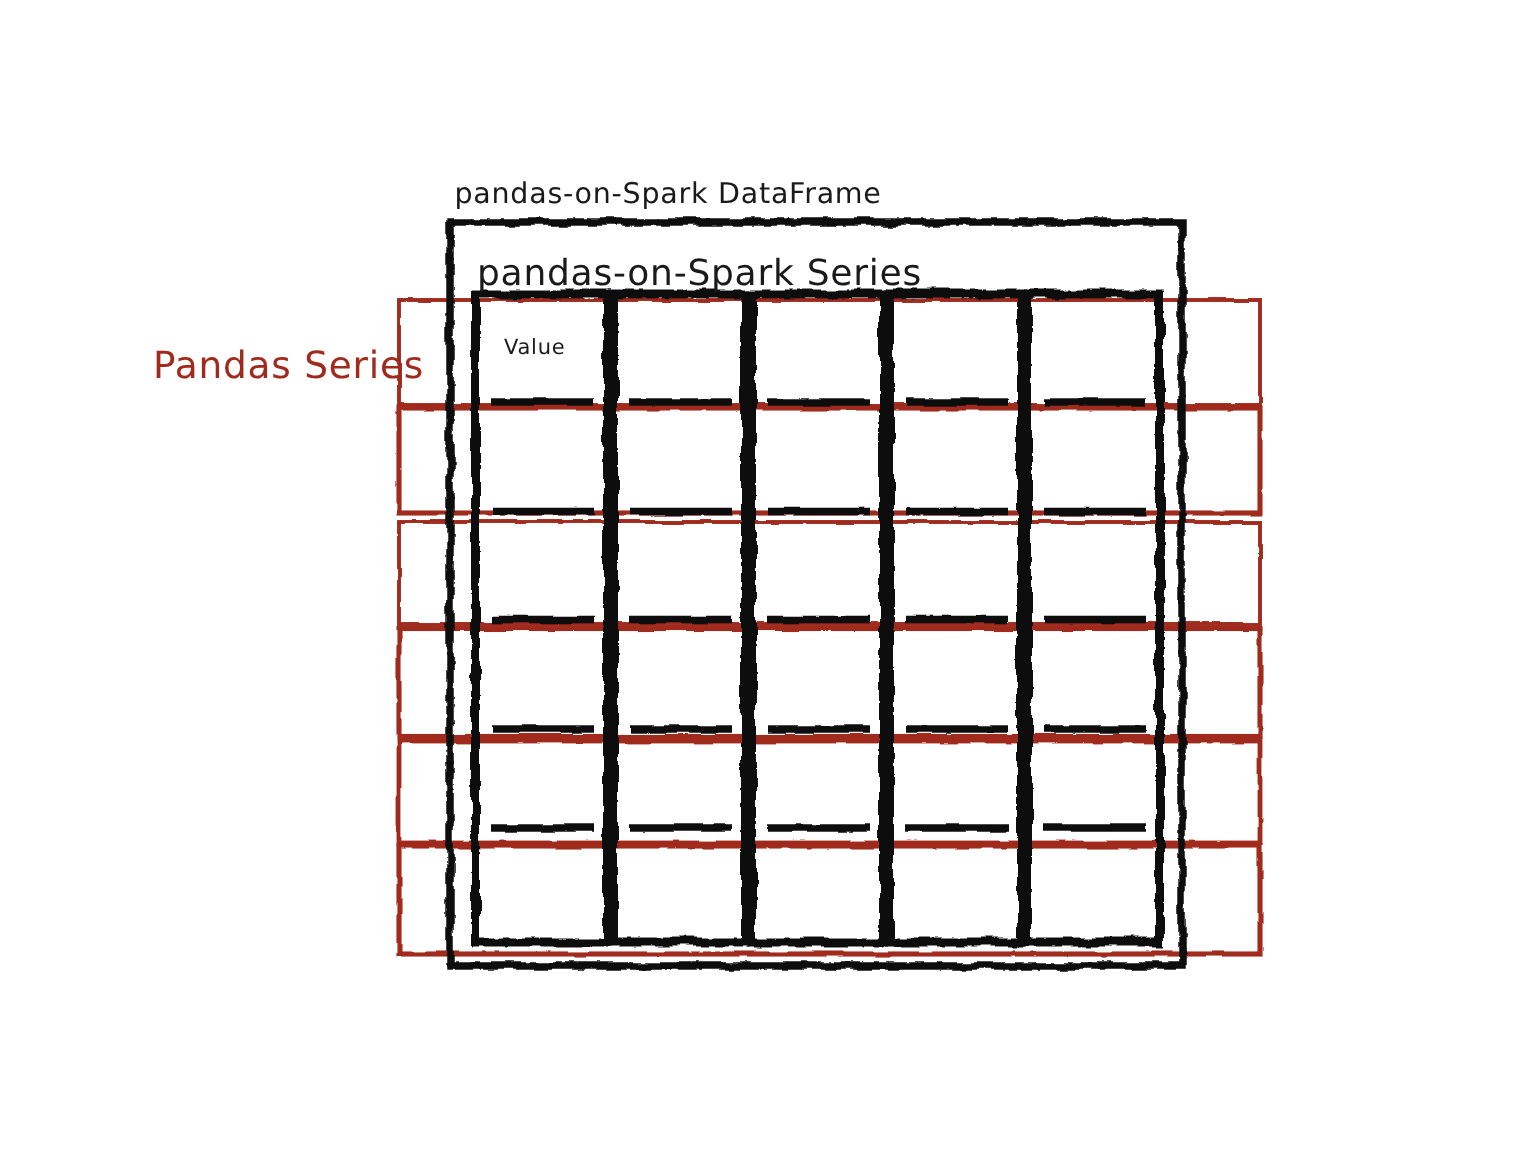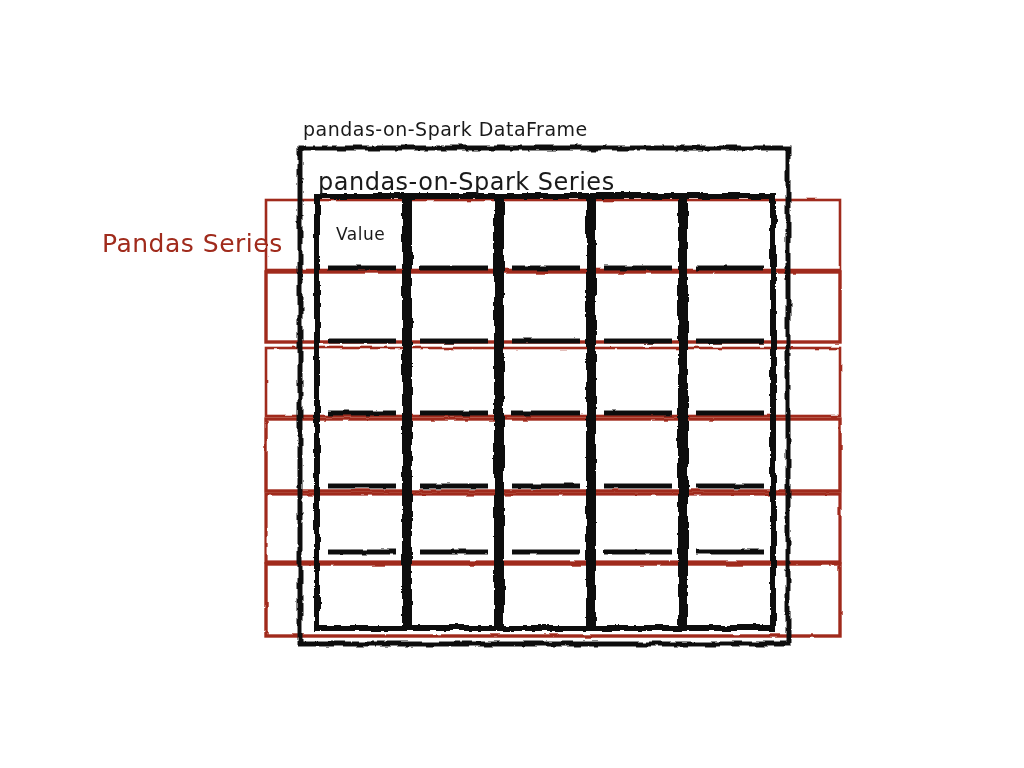--- a/index.html
+++ b/index.html
@@ -40,21 +40,21 @@
   .lbl-series {
     left: 318px;
     top: 168px;
     font-size: 24px;
     color: #1a1a1a;
     letter-spacing: 0.5px;
   }
   .lbl-value {
     left: 336px;
     top: 224px;
-    font-size: 17px;
+    font-size: 14px;
     color: #1a1a1a;
     letter-spacing: 0.5px;
   }
   .lbl-pandas-series {
     left: 102px;
     top: 210px;
     font-size: 25px;
     color: #a02b1c;
     letter-spacing: 0.5px;
     margin-top: 19px;

